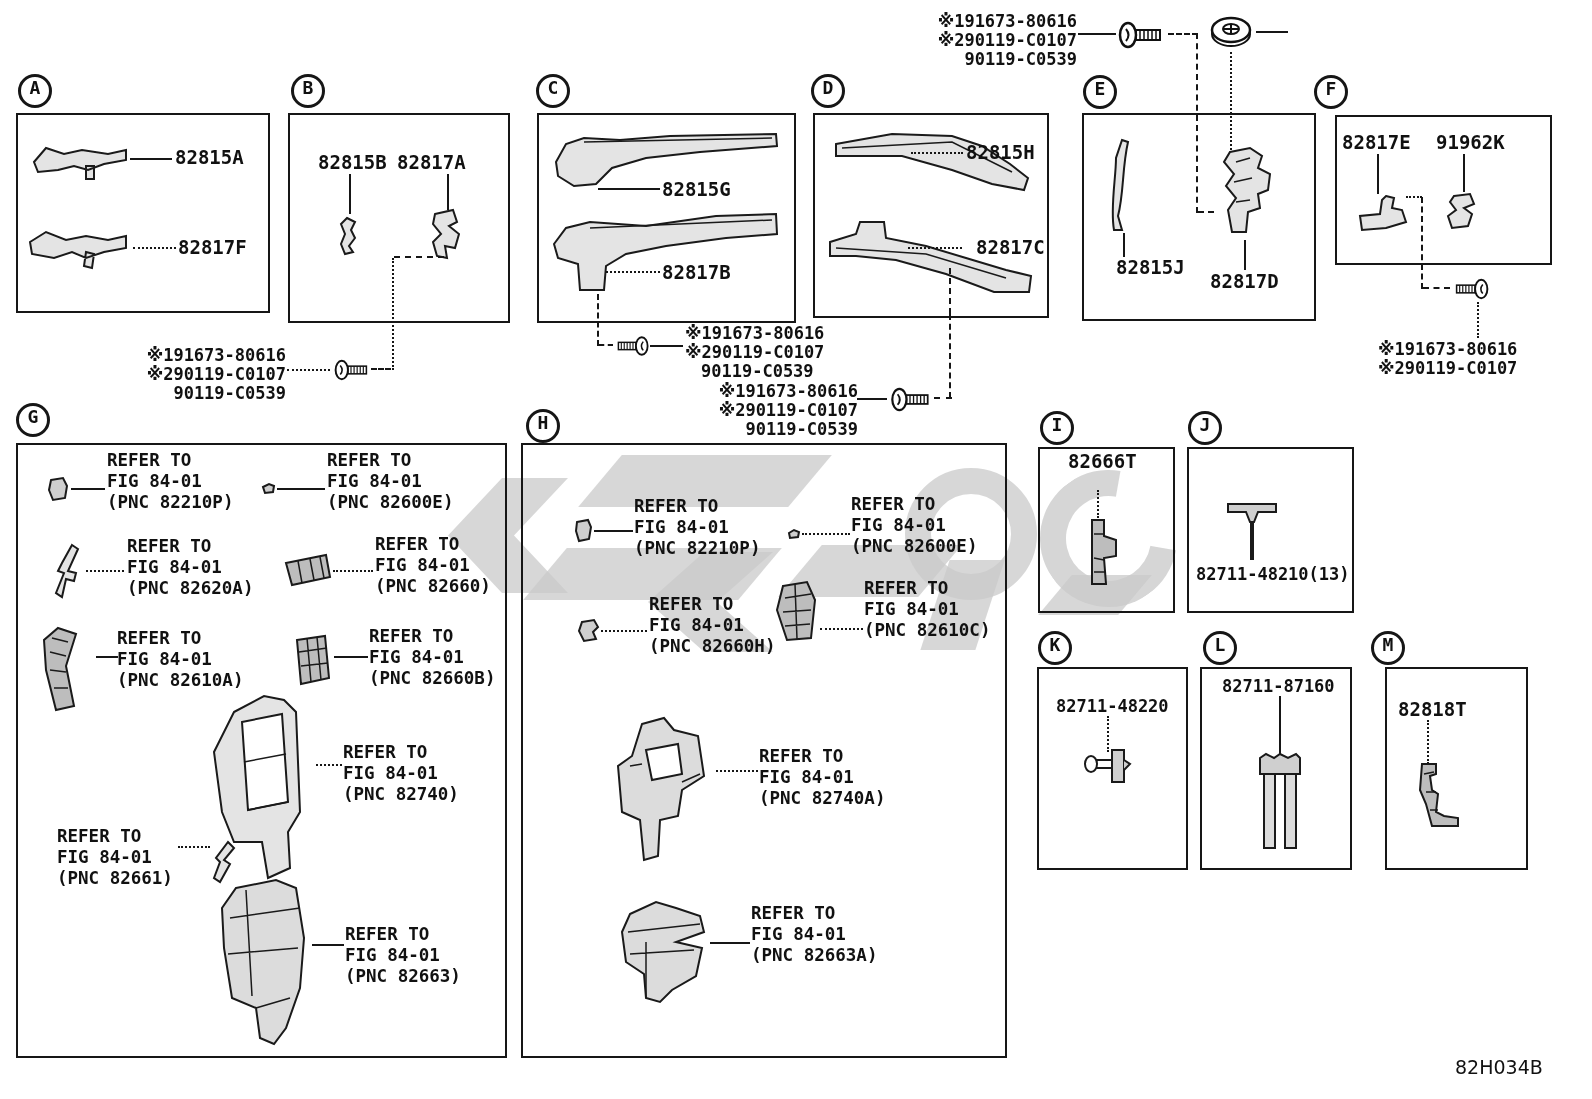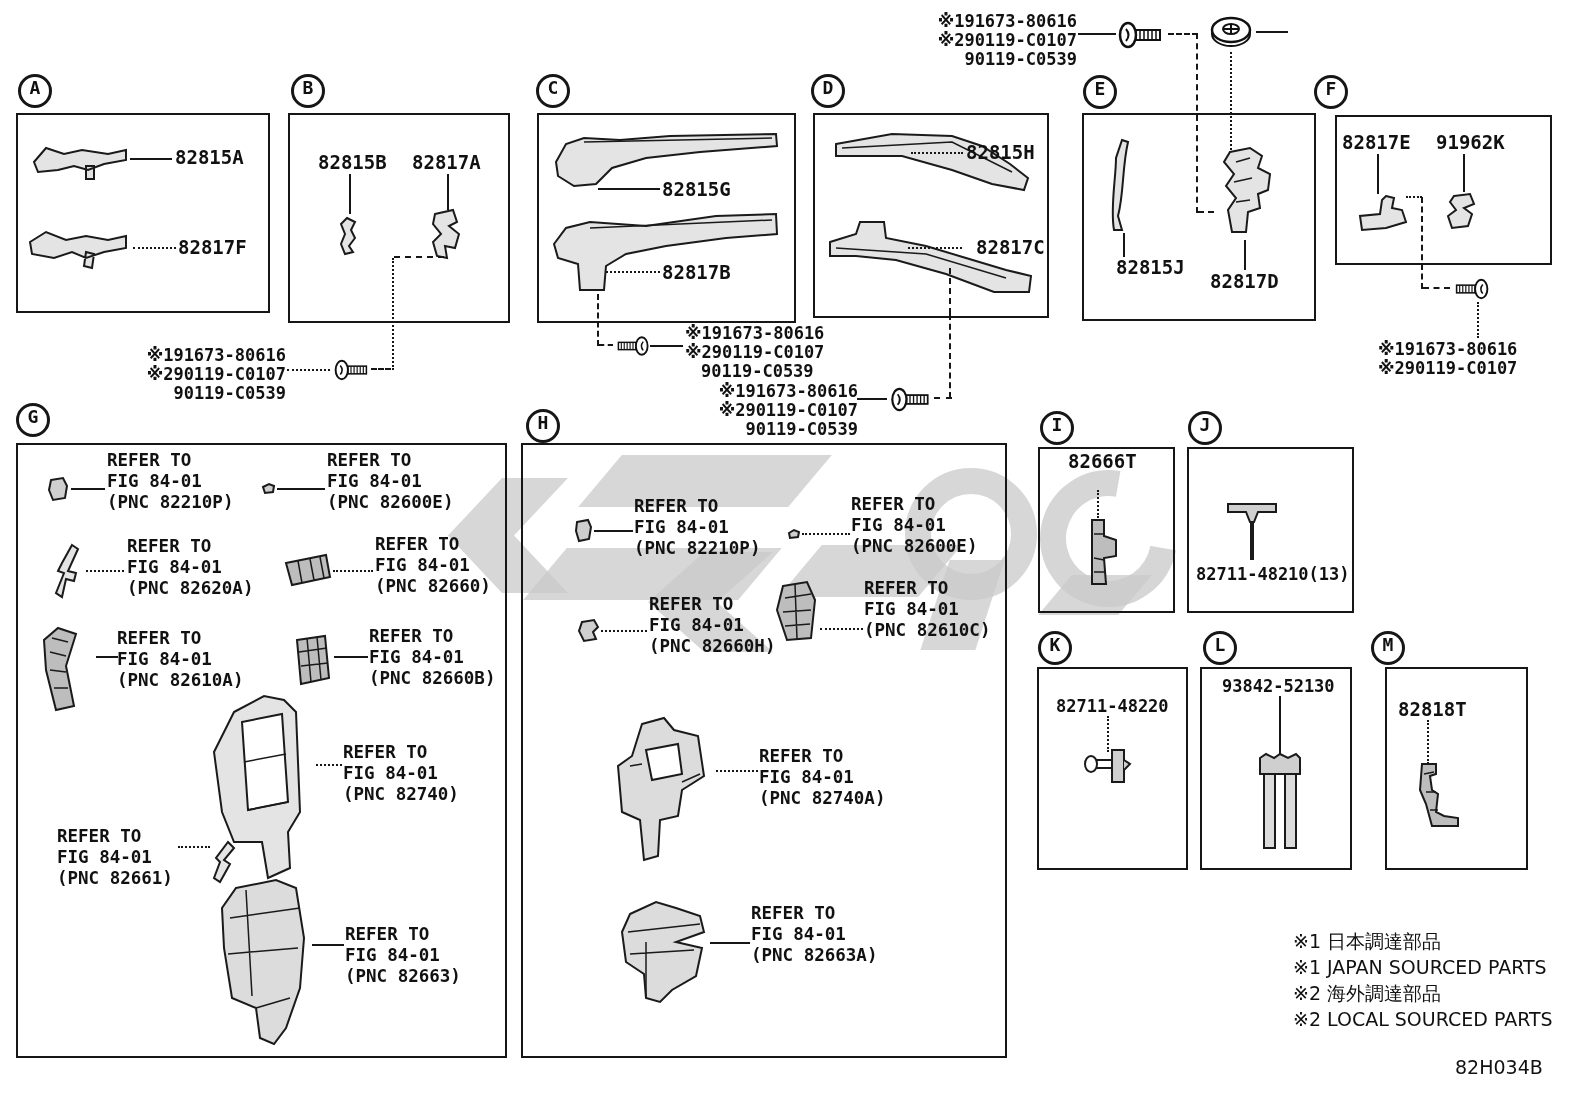--- a/index.html
+++ b/index.html
@@ -114,21 +114,21 @@
   <div class="pn" style="left:175px;top:146px">82815A</div>
   <div class="part" style="left:26px;top:222px;width:105px;height:50px">
     <svg viewBox="0 0 105 50" preserveAspectRatio="none">
         <path d="M4 20 L20 10 L40 18 L60 14 L82 18 L100 14 L100 26 L78 30 L60 36 L46 30 L28 36 L6 32 Z M60 30 L68 32 L66 46 L58 44 Z" fill="#e4e4e4" stroke="#1a1a1a" stroke-width="2"></path>
       </svg>
   </div>
   <div class="ln lnd" style="left:133px;top:247px;width:43px"></div>
   <div class="pn" style="left:178px;top:236px">82817F</div>
 
   <div class="pn" style="left:318px;top:151px">82815B</div>
-  <div class="pn" style="left:412px;top:151px">82817A</div>
+  <div class="pn" style="left:397px;top:151px">82817A</div>
   <div class="lnv" style="left:349px;top:174px;height:40px"></div>
   <div class="lnv" style="left:447px;top:174px;height:36px"></div>
   <div class="part" style="left:337px;top:214px;width:24px;height:42px">
     <svg viewBox="0 0 24 42" preserveAspectRatio="none">
         <path d="M10 4 L18 8 L14 16 L18 24 L12 32 L16 38 L8 40 L4 30 L8 20 L4 10 Z" fill="#e4e4e4" stroke="#1a1a1a" stroke-width="2"></path>
       </svg>
   </div>
   <div class="part" style="left:427px;top:208px;width:34px;height:52px">
     <svg viewBox="0 0 34 52" preserveAspectRatio="none">
         <path d="M8 6 L26 2 L30 14 L22 18 L32 26 L28 40 L18 38 L20 50 L10 48 L6 34 L14 26 L6 16 Z" fill="#e4e4e4" stroke="#1a1a1a" stroke-width="2"></path>
@@ -464,40 +464,34 @@
   <div class="lnv lnvd" style="left:1107px;top:716px;height:36px"></div>
   <div class="part" style="left:1082px;top:744px;width:52px;height:42px">
       <svg viewBox="0 0 52 42" preserveAspectRatio="none">
         <rect x="30" y="6" width="12" height="32" fill="#cfcfcf" stroke="#1a1a1a" stroke-width="2"></rect>
         <rect x="12" y="16" width="18" height="8" fill="#fff" stroke="#1a1a1a" stroke-width="2"></rect>
         <ellipse cx="9" cy="20" rx="6" ry="8" fill="#fff" stroke="#1a1a1a" stroke-width="2"></ellipse>
         <path d="M42 16 L48 20 L42 26" fill="#cfcfcf" stroke="#1a1a1a" stroke-width="2"></path>
       </svg>
     </div>
 
-  <div class="pn pn-s" style="left:1222px;top:676px">93842-52130</div>
+  <div class="pn pn-s" style="left:1222px;top:676px">82711-87160</div>
   <div class="lnv" style="left:1279px;top:696px;height:58px"></div>
   <div class="part" style="left:1252px;top:752px;width:56px;height:100px">
       <svg viewBox="0 0 56 100" preserveAspectRatio="none">
         <path d="M8 6 L14 2 L22 6 L28 2 L36 6 L44 2 L48 6 L48 22 L8 22 Z" fill="#cfcfcf" stroke="#1a1a1a" stroke-width="2"></path>
         <rect x="12" y="22" width="11" height="74" fill="#dcdcdc" stroke="#1a1a1a" stroke-width="2"></rect>
         <rect x="33" y="22" width="11" height="74" fill="#dcdcdc" stroke="#1a1a1a" stroke-width="2"></rect>
       </svg>
     </div>
 
   <div class="pn" style="left:1398px;top:698px">82818T</div>
   <div class="lnv lnvd" style="left:1427px;top:720px;height:44px"></div>
   <div class="part" style="left:1406px;top:760px;width:56px;height:78px">
       <svg viewBox="0 0 56 78" preserveAspectRatio="none">
         <path d="M16 4 L30 4 L30 14 L24 16 L26 30 L32 34 L30 52 L38 56 L52 58 L52 66 L26 66 L20 44 L14 30 Z" fill="#bdbdbd" stroke="#1a1a1a" stroke-width="2"></path>
         <path d="M18 14 L28 12 M20 32 L30 32 M24 50 L32 50" stroke="#1a1a1a" stroke-width="1.5"></path>
       </svg>
     </div>
 
-  <div class="fn" style="left:1293px;top:928px">
-    <div>※1 日本調達部品</div>
-    <div>※1 JAPAN SOURCED PARTS</div>
-    <div>※2 海外調達部品</div>
-    <div>※2 LOCAL SOURCED PARTS</div>
-  </div>
   <div class="code" style="left:1455px;top:1056px">82H034B</div>
 
 </div>
 
 </body></html>

